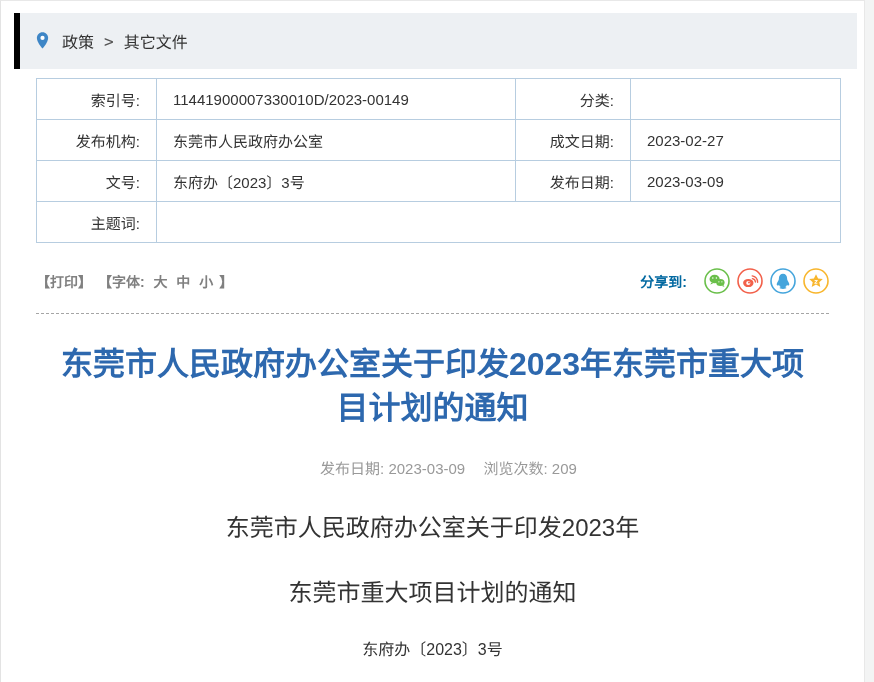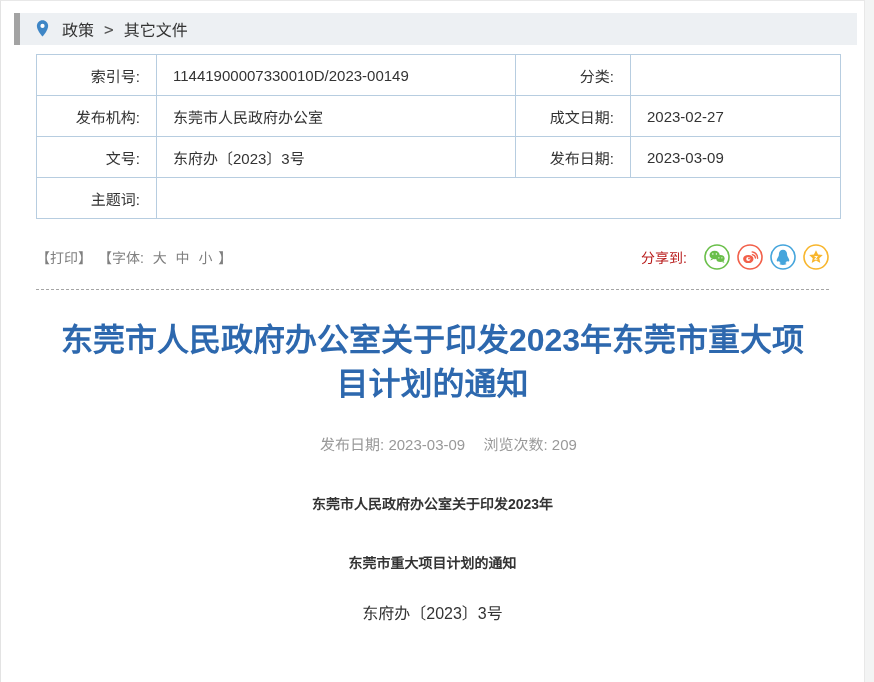--- a/index.html
+++ b/index.html
@@ -14,23 +14,23 @@
     min-height:682px;
     background:#fff;
     border-left:1px solid #e3e3e3;
     border-top:1px solid #e8e8e8;
     border-right:1px solid #e8e8e8;
     padding-bottom:30px;
   }
   
   .crumb-bar {
     margin:12px 7px 0 13px;
-    height:32px;
+    height:56px;
     background:#edf0f3;
-    border-left:6px solid #a3a3a3;
+    border-left:6px solid #000000;
     display:flex;
     align-items:center;
     padding-left:15px;
     font-size:16px;
   }
   .crumb-bar .pin { display:inline-flex; margin-right:12px; }
   .crumb-link { color:#333; text-decoration:none; cursor:pointer; }
   .crumb-sep { margin:0 10px; color:#555; font-family:"DejaVu Sans Mono",monospace; }
   
   table.meta {
@@ -53,26 +53,27 @@
   col.c3 { width:115px; }
   col.c4 { width:210px; }
   
   .toolbar {
     margin:25px 35px 0 35px;
     display:flex;
     justify-content:space-between;
     align-items:center;
     font-size:14px;
     color:#808080;
+    font-weight:bold;
   }
   .tools-left span { margin-right:2px; }
   .tool-btn { cursor:pointer; }
   .font-btn { cursor:pointer; margin:0 3px; }
   .share-box { display:flex; align-items:center; }
-  .share-label { margin-right:10px; color:#b91c1c; }
+  .share-label { margin-right:10px; color:#0369a1; }
   .share-icon { width:26px; height:26px; margin-left:7px; cursor:pointer; display:inline-flex; }
   .divider {
     margin:19px 35px 0 35px;
     border-top:1px dashed #a5a5a5;
     height:0;
   }
   
   .doc-title {
     margin:28px 45px 0 45px;
     text-align:center;
@@ -83,24 +84,24 @@
   }
   .doc-meta {
     margin-top:27px;
     text-align:center;
     font-size:15px;
     color:#999;
     padding-left:32px;
   }
   .doc-meta .gap { display:inline-block; width:10px; }
   .doc-p-bold {
-    margin-top:39px;
-    text-align:center;
-    font-size:14px;
-    font-weight:bold;
+    margin-top:30px;
+    text-align:center;
+    font-size:24px;
+    font-weight:normal;
     color:#333;
   }
   .doc-p {
     margin-top:28px;
     text-align:center;
     font-size:16px;
     color:#333;
   }
 </style>
 </head>

